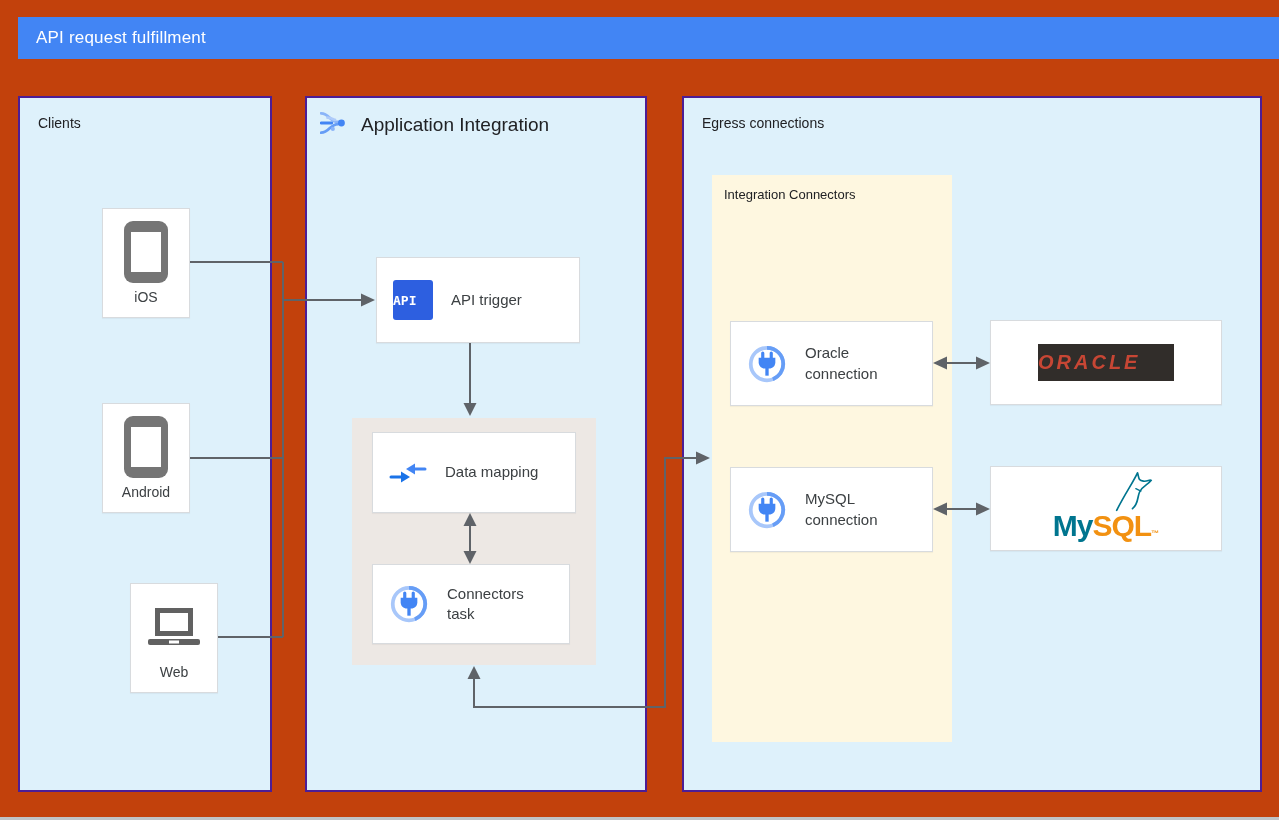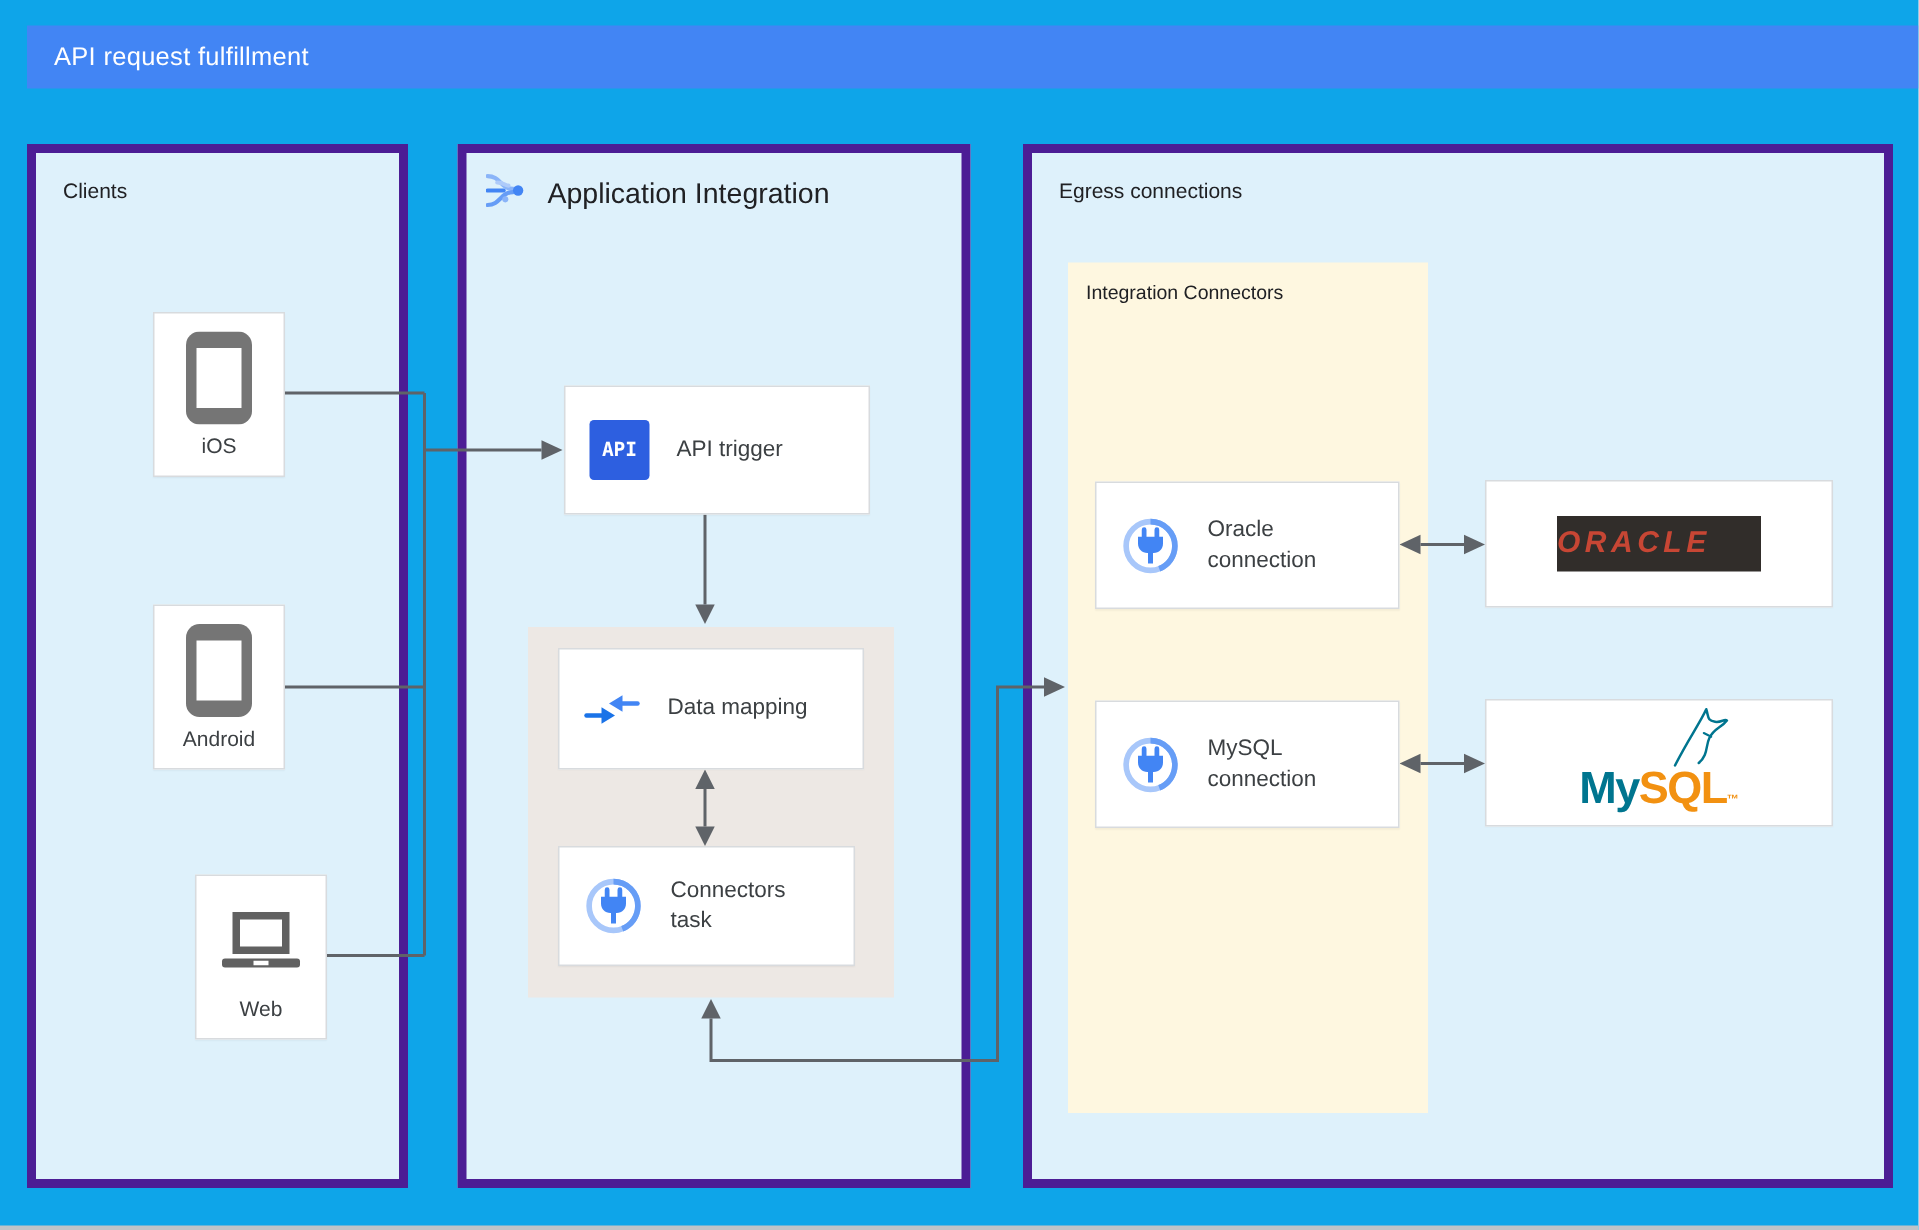--- a/index.html
+++ b/index.html
@@ -1,44 +1,44 @@
 <!DOCTYPE html>
 <html><head>
 <meta charset="utf-8">
 <style>
   html,body{margin:0;padding:0;background:#ECEDEE;}
   *{box-sizing:border-box;}
   body{font-family:"Liberation Sans", sans-serif;}
-  .stage{position:relative;width:1279px;height:820px;background:#0ea5e9;overflow:hidden;}
+  .stage{position:relative;width:1279px;height:820px;background:#c2410c;overflow:hidden;}
   .bottom-strip{position:absolute;left:0;bottom:0;width:1279px;height:3px;background:#bfc3c7;}
 
   .banner{position:absolute;left:18px;top:17px;width:1261px;height:42px;background:#4285F4;
           display:flex;align-items:center;padding-left:18px;}
   .banner-title{color:#ffffff;font-size:17px;letter-spacing:.2px;}
 
-  .panel{position:absolute;top:96px;height:696px;background:#DEF1FB;border:6px solid #4c1d95;}
+  .panel{position:absolute;top:96px;height:696px;background:#DEF1FB;border:2px solid #4c1d95;}
   .panel-clients{left:18px;width:254px;}
   .panel-integration{left:305px;width:342px;}
   .panel-egress{left:682px;width:580px;}
   .panel-label{position:absolute;left:18px;top:17px;font-size:14px;color:#202124;}
   .panel-header{position:absolute;left:13px;top:10px;display:flex;align-items:center;gap:11px;}
   .panel-header .panel-label-inline{font-size:19px;color:#202124;text-align:center;}
 
   .box-gray{position:absolute;left:352px;top:418px;width:244px;height:247px;background:#EDE8E4;}
   .box-yellow{position:absolute;left:712px;top:175px;width:240px;height:567px;background:#FEF7E0;}
   .box-yellow-label{position:absolute;left:12px;top:12px;font-size:13px;color:#202124;}
 
   .card{position:absolute;background:#ffffff;border:1px solid #D8DBDE;box-shadow:0 1px 1px rgba(0,0,0,.04);}
   .client-card{left:102px;width:88px;height:110px;display:flex;flex-direction:column;align-items:center;}
   .client-icon{flex:1;display:flex;align-items:center;justify-content:center;padding-top:6px;}
   .client-label{font-size:14px;color:#3C4043;margin-bottom:12px;}
 
   .node-card{display:flex;align-items:center;padding-left:16px;gap:18px;}
   .node-label{font-size:15px;color:#3C4043;line-height:1.35;}
-  .api-icon{width:40px;height:40px;background:#2D5FE0;border-radius:3px;display:flex;align-items:center;justify-content:center;flex:0 0 auto;}
+  .api-icon{width:40px;height:40px;background:#2D5FE0;border-radius:3px;display:flex;align-items:center;justify-content:flex-start;flex:0 0 auto;}
   .api-icon span{color:#fff;font-family:"DejaVu Sans Mono",monospace;font-weight:bold;font-size:13px;}
 
   .logo-card{display:flex;align-items:center;justify-content:center;}
   .oracle-chip{background:#312D2A;width:136px;height:37px;display:flex;align-items:center;justify-content:flex-start;font-style:italic;}
   .oracle-text{color:#C74634;font-size:20px;font-weight:bold;letter-spacing:3px;}
   .mysql-logo{position:relative;width:150px;height:72px;}
   .mysql-text{position:absolute;left:0;right:0;bottom:2px;text-align:center;font-size:30px;font-weight:bold;letter-spacing:-1px;}
   .mysql-my{color:#00758F;}
   .mysql-sql{color:#F29111;}
   .mysql-tm{font-size:8px;color:#F29111;vertical-align:baseline;letter-spacing:0;}

